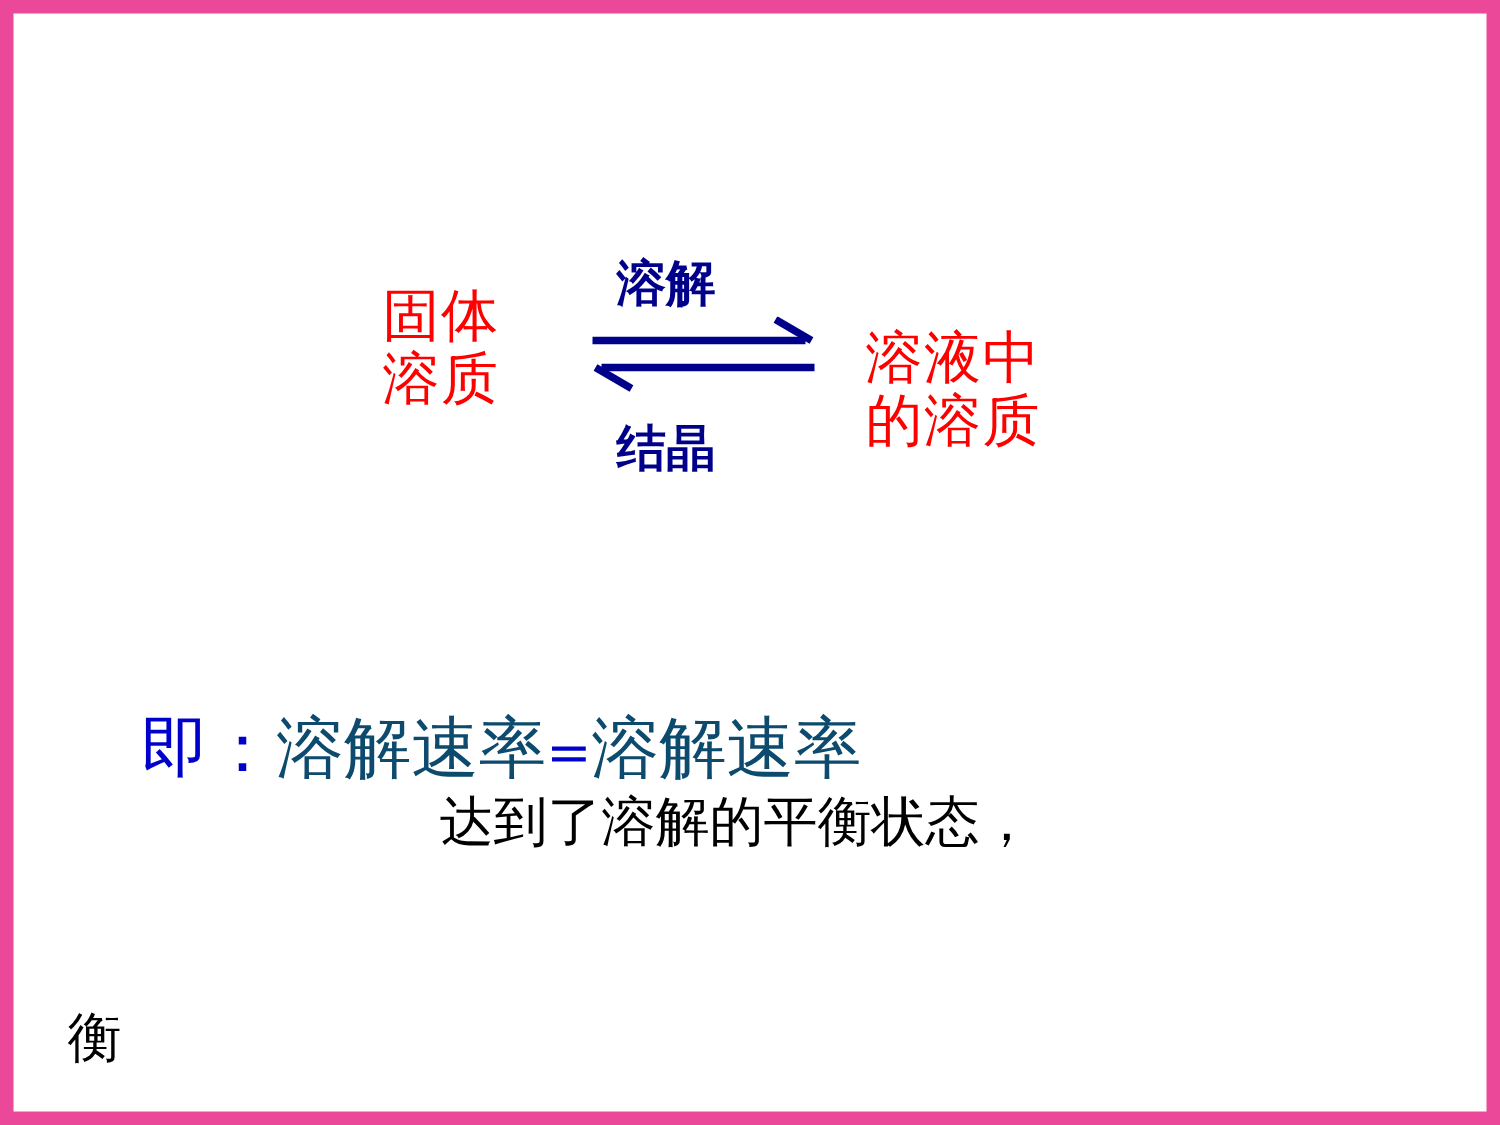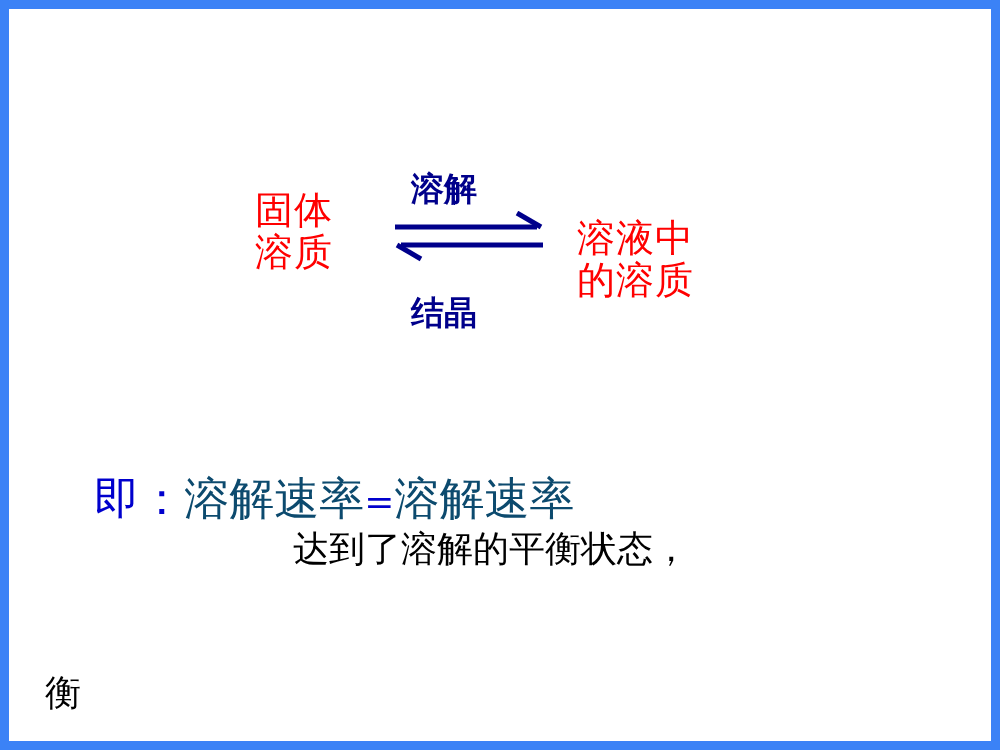--- a/index.html
+++ b/index.html
@@ -11,21 +11,21 @@
     height: 750px;
     background: #ffffff;
     font-family: "DejaVu Sans", sans-serif;
     overflow: hidden;
   }
   #slide {
     position: relative;
     width: 1000px;
     height: 750px;
     box-sizing: border-box;
-    border: 9px solid #3b82f6;
+    border: 9px solid #ec4899;
     background: #ffffff;
   }
   .canvas {
     position: absolute;
     inset: 0;
   }
 
   
   #equation {
     position: absolute;
@@ -64,21 +64,21 @@
     line-height: 36px;
     white-space: pre;
     font-weight: bold;
   }
   #label-top {
     left: 192px;
     top: 12px;
   }
   #label-bottom {
     left: 192px;
-    top: 136px;
+    top: 122px;
   }
   
   #arrows {
     position: absolute;
     left: 172px;
     top: 52px;
   }
 
   
   #line-rate {

